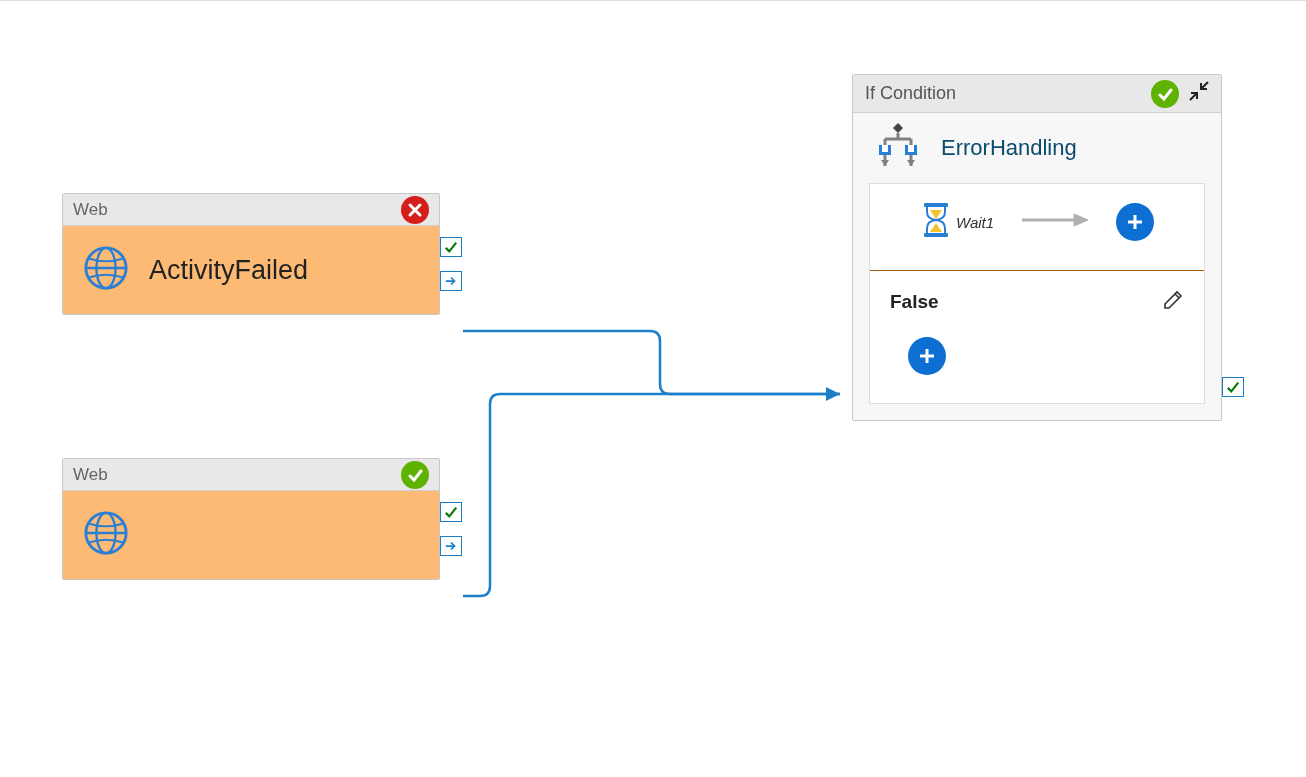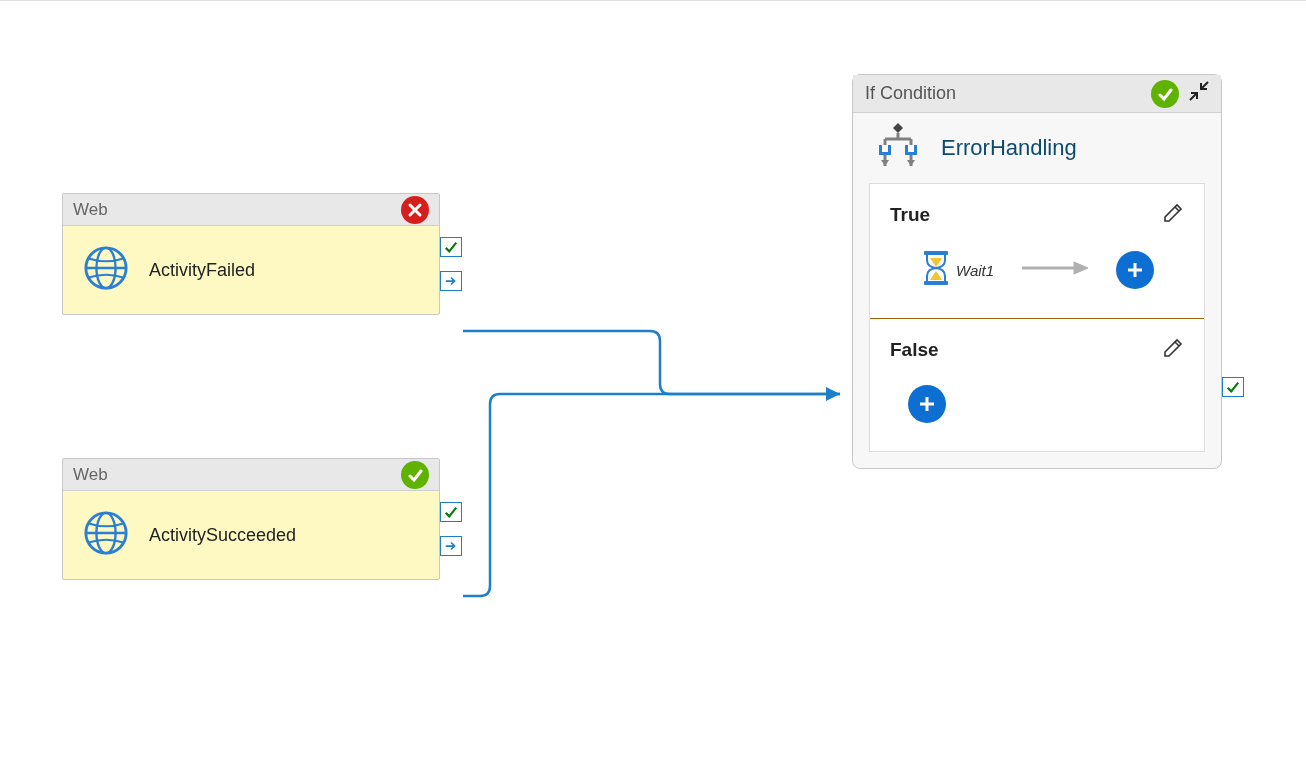--- a/index.html
+++ b/index.html
@@ -15,21 +15,21 @@
     .canvas {
       position: relative;
       width: 100%;
       height: 100%;
       border-top: 1px solid #e0e0e0;
     }
     .activity {
       position: absolute;
       width: 378px;
       border: 1px solid #c8c8c8;
-      background: #fef9c3;
+      background: #fdba74;
       border-radius: 2px;
     }
     .activity-header {
       height: 32px;
       background: #e8e8e8;
       border-bottom: 1px solid #d0d0d0;
       display: flex;
       align-items: center;
       padding: 0 10px;
       color: #666;
@@ -37,21 +37,21 @@
     }
     .activity-header .spacer { flex: 1; }
     .activity-body {
       height: 88px;
       display: flex;
       align-items: center;
       padding: 0 20px;
       gap: 20px;
     }
     .activity-title {
-      font-size: 18px;
+      font-size: 27px;
       color: #222;
     }
     .status-circle {
       width: 28px;
       height: 28px;
       border-radius: 50%;
       display: inline-flex;
       align-items: center;
       justify-content: center;
       flex-shrink: 0;
@@ -73,21 +73,21 @@
       color: #1e7fc9;
     }
     .port.success svg, .port-icon.check svg { stroke: #0b7a0b; width: 14px; height: 14px; stroke-width: 2.5; fill: none; }
     .port.forward svg { stroke: #1e7fc9; width: 14px; height: 14px; stroke-width: 2; fill: none; }
 
     .condition {
       position: absolute;
       width: 370px;
       border: 1px solid #c8c8c8;
       background: #f7f7f7;
-      border-radius: 8px;
+      border-radius: 2px;
     }
     .condition-header {
       height: 38px;
       background: #e8e8e8;
       border-bottom: 1px solid #d0d0d0;
       display: flex;
       align-items: center;
       padding: 0 12px;
       color: #555;
       font-size: 18px;
@@ -222,21 +222,20 @@
     <div class="activity-body">
       <span class="globe-icon">
         <svg viewBox="0 0 48 48">
           <circle cx="24" cy="24" r="21" fill="none" stroke="#2a7fd4" stroke-width="3"></circle>
           <ellipse cx="24" cy="24" rx="10" ry="21" fill="none" stroke="#2a7fd4" stroke-width="2.5"></ellipse>
           <line x1="3" y1="24" x2="45" y2="24" stroke="#2a7fd4" stroke-width="2.5"></line>
           <path d="M6 14 Q24 20 42 14" fill="none" stroke="#2a7fd4" stroke-width="2.2"></path>
           <path d="M6 34 Q24 28 42 34" fill="none" stroke="#2a7fd4" stroke-width="2.2"></path>
         </svg>
       </span>
-      <span class="activity-title">ActivitySucceeded</span>
     </div>
     <div class="port success" style="right:-23px; top:43px;">
       <svg viewBox="0 0 16 16">
           <path d="M2 9 L6 13 L14 3"></path>
         </svg>
     </div>
     <div class="port forward" style="right:-23px; top:77px;">
       <svg viewBox="0 0 16 16">
           <path d="M2 8 L12 8 M8 4 L12 8 L8 12"></path>
         </svg>
@@ -273,28 +272,20 @@
           <path d="M12 34 L12 45 M38 34 L38 45" stroke="#808080" stroke-width="3"></path>
           <polygon points="12,45 8,39 16,39" fill="#808080"></polygon>
           <polygon points="38,45 34,39 42,39" fill="#808080"></polygon>
         </svg>
       </span>
       <span class="condition-title">ErrorHandling</span>
     </div>
     <div class="branch-container">
 
       <div class="branch">
-        <div class="branch-header">
-          <span class="branch-label">True</span>
-          <span class="edit-icon">
-            <svg viewBox="0 0 22 22">
-                <path d="M3 19 L3 15 L15 3 L19 7 L7 19 Z M13 5 L17 9"></path>
-              </svg>
-          </span>
-        </div>
         <div class="branch-content">
           <div class="wait-activity">
             <span class="hourglass">
               <svg viewBox="0 0 32 36">
                 <rect x="4" y="1" width="24" height="4" fill="#2a7fd4" rx="1"></rect>
                 <rect x="4" y="31" width="24" height="4" fill="#2a7fd4" rx="1"></rect>
                 <path d="M7 5 L7 10 Q7 17 16 18 Q25 19 25 26 L25 31 M25 5 L25 10 Q25 17 16 18 Q7 19 7 26 L7 31" fill="none" stroke="#2a7fd4" stroke-width="2"></path>
                 <path d="M10 8 L22 8 L16 17 Z" fill="#f4c430"></path>
                 <path d="M10 30 L22 30 L16 21 Z" fill="#f4c430"></path>
               </svg>

